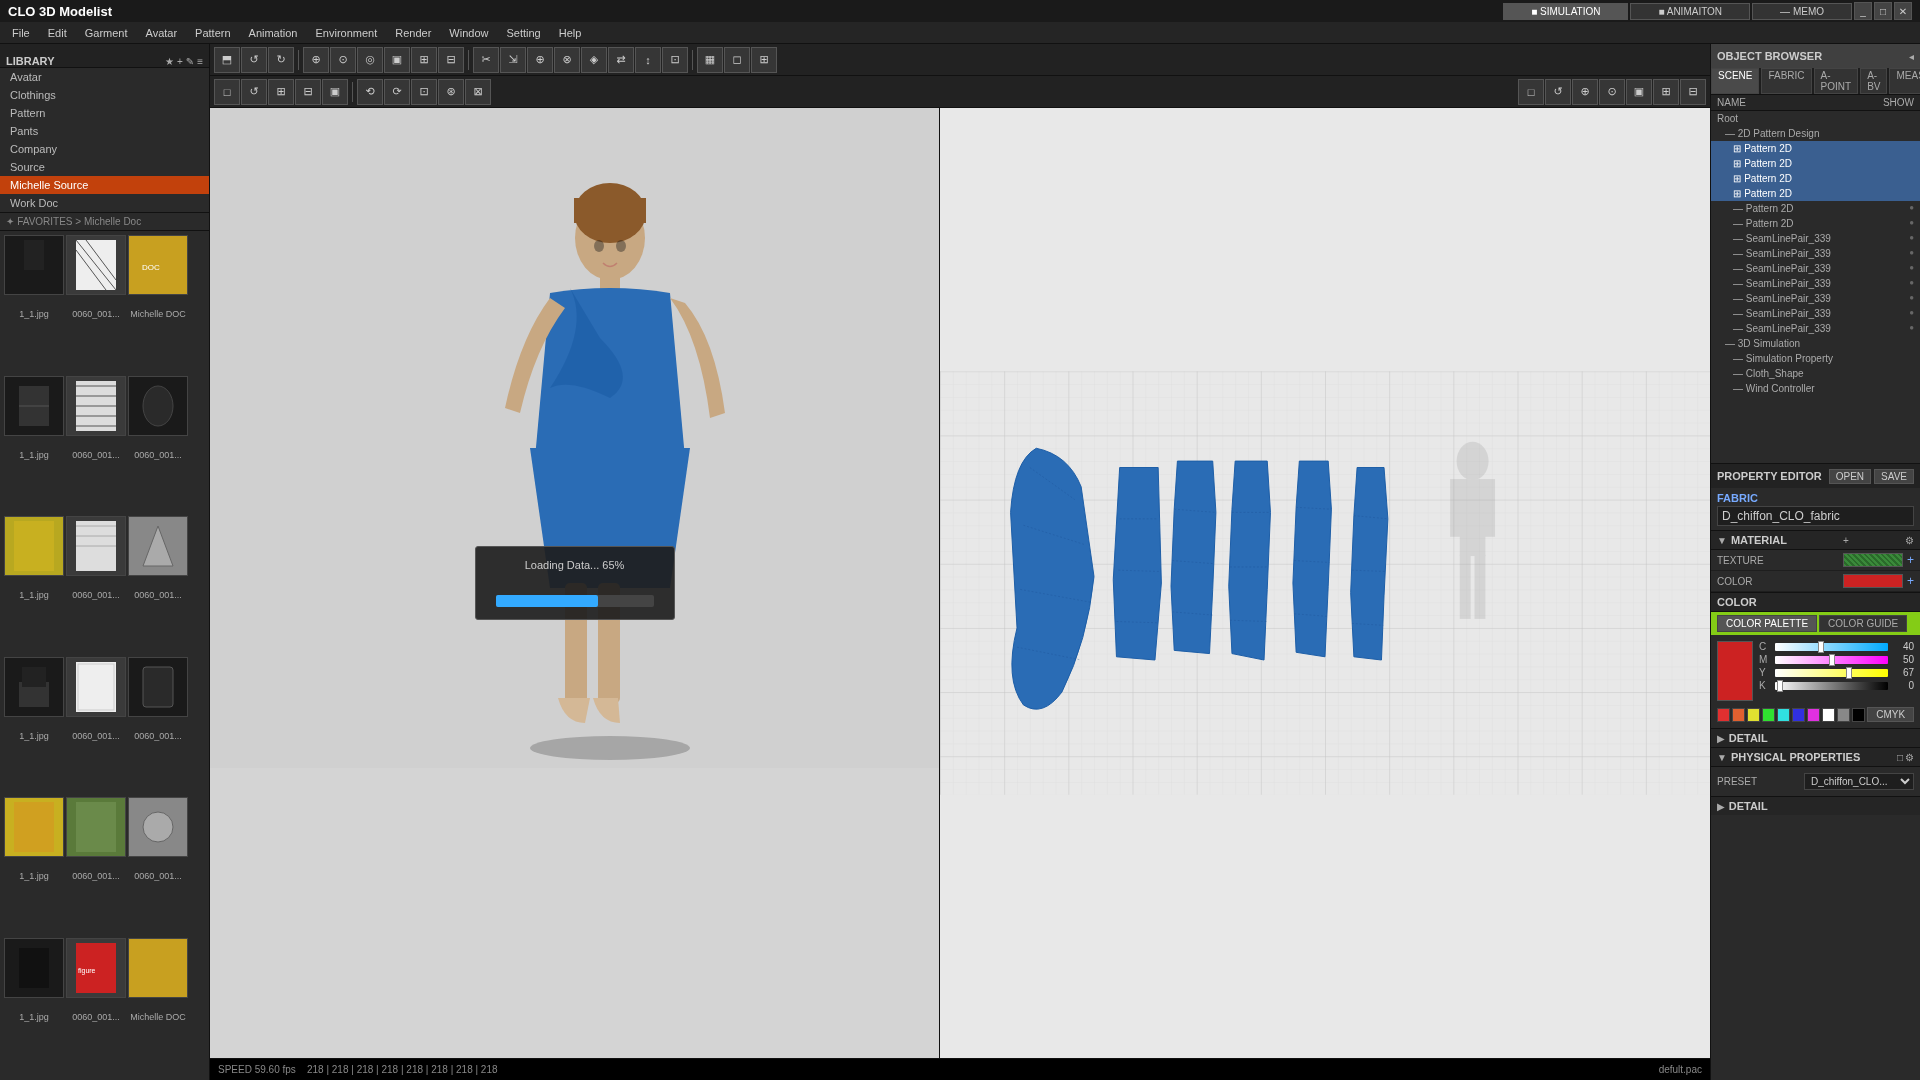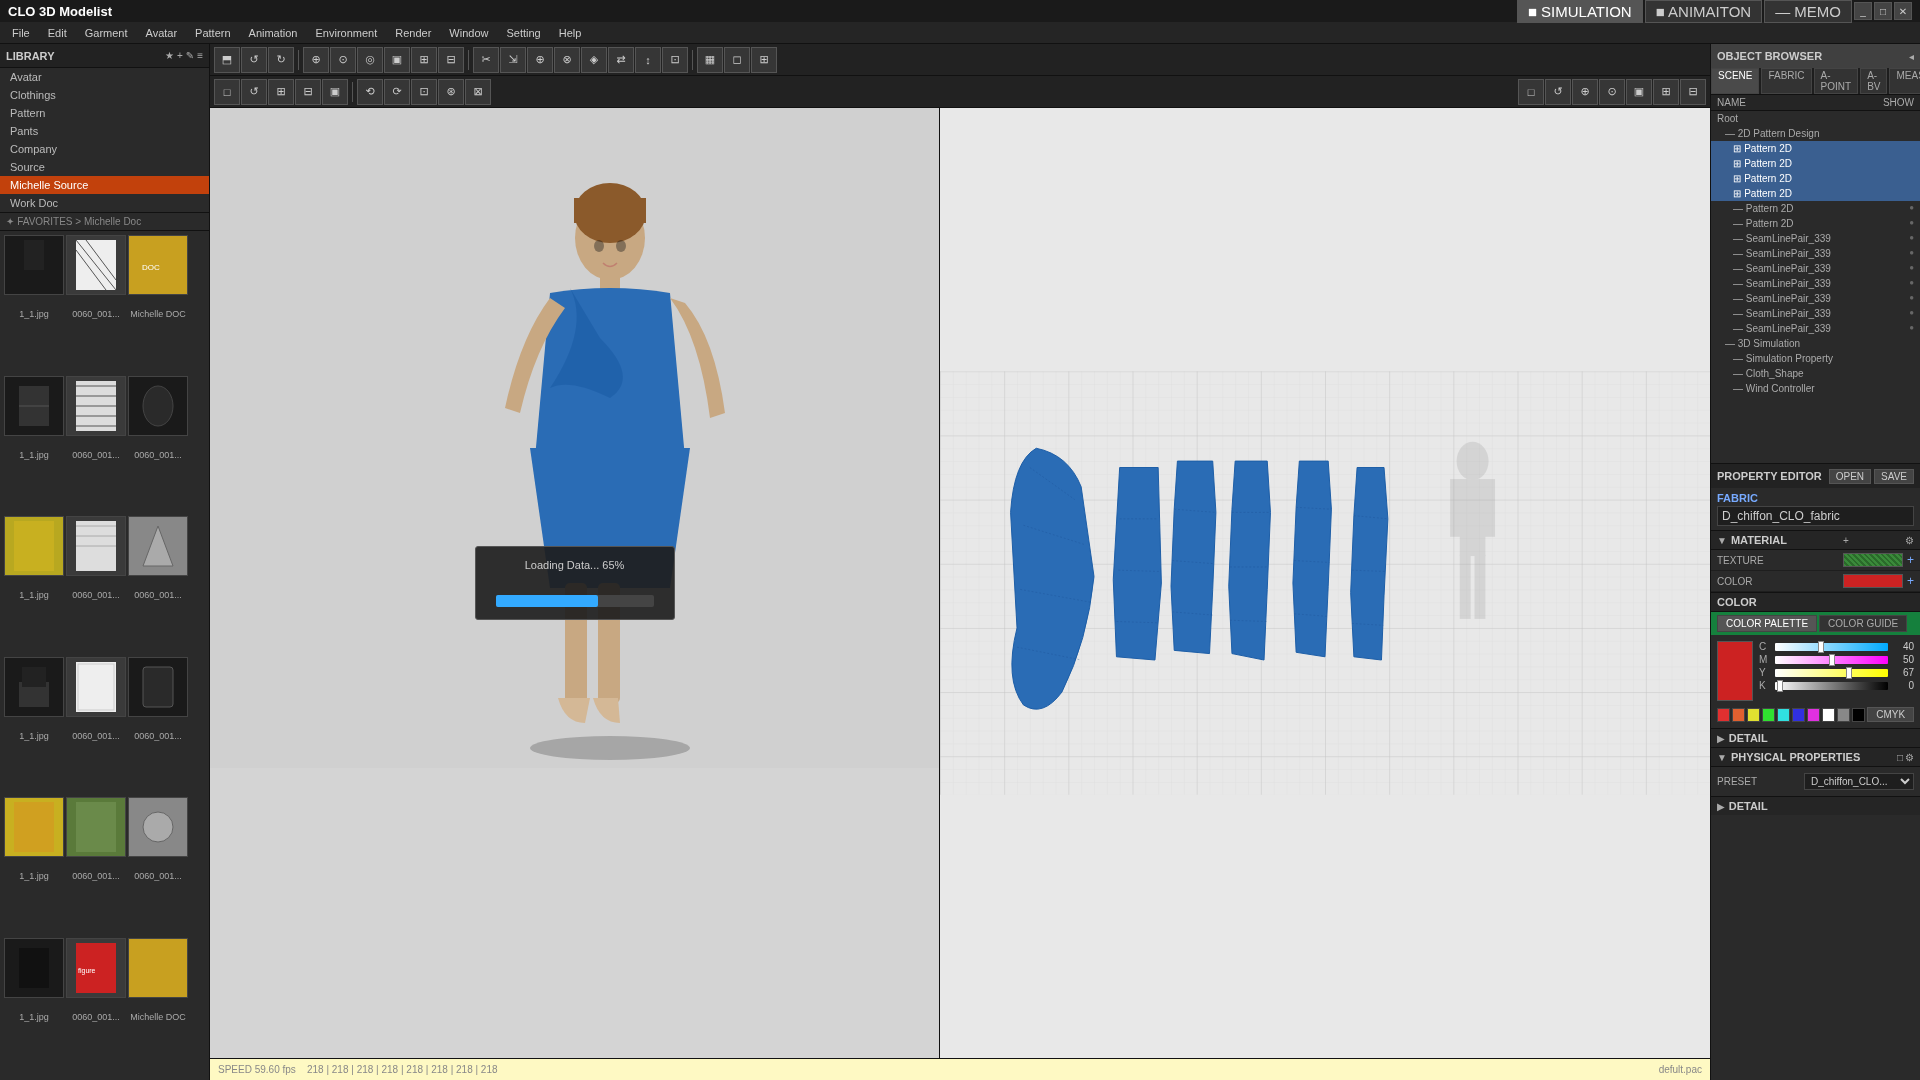--- a/index.html
+++ b/index.html
@@ -3,34 +3,34 @@
   <meta charset="utf-8">
   <style>
     * { margin: 0; padding: 0; box-sizing: border-box; }
     body { width: 1920px; height: 1080px; background: #2b2b2b; font-family: Arial, sans-serif; font-size: 11px; color: #ccc; overflow: hidden; }
 
     
     #topbar { width: 100%; height: 22px; background: #1a1a1a; display: flex; align-items: center; justify-content: space-between; padding: 0 8px; }
     #topbar-left { display: flex; align-items: center; gap: 6px; }
     #app-logo { color: #fff; font-size: 13px; font-weight: bold; }
     #topbar-right { display: flex; align-items: center; gap: 2px; }
-    .tab-btn { background: #333; color: #ccc; border: 1px solid #555; padding: 2px 10px; font-size: 15px; cursor: pointer; }
+    .tab-btn { background: #333; color: #ccc; border: 1px solid #555; padding: 2px 27px; font-size: 10px; cursor: pointer; }
     .tab-btn.active { background: #555; color: #fff; }
     .win-btn { background: #444; color: #ccc; border: 1px solid #555; width: 18px; height: 18px; font-size: 10px; cursor: pointer; display: flex; align-items: center; justify-content: center; }
 
     
     #menubar { width: 100%; height: 22px; background: #252525; display: flex; align-items: center; padding: 0 4px; gap: 2px; border-bottom: 1px solid #111; }
     .menu-item { color: #ccc; padding: 2px 8px; cursor: pointer; font-size: 11px; }
 
     
     #main-layout { display: flex; width: 100%; height: calc(1080px - 44px); }
 
     
     #left-sidebar { width: 210px; background: #2a2a2a; border-right: 1px solid #111; display: flex; flex-direction: column; }
-    #library-header { height: 24px; background: #222; display: flex; align-items: center; justify-content: space-between; padding: 0 6px; border-bottom: 1px solid #111; }
+    #library-header { height: 24px; background: #222; display: flex; align-items: flex-end; justify-content: space-between; padding: 0 6px; border-bottom: 1px solid #111; }
     #library-title { color: #ccc; font-size: 11px; font-weight: bold; }
     #library-icons { display: flex; gap: 3px; }
     .lib-icon { color: #aaa; font-size: 10px; cursor: pointer; }
 
     #nav-list { flex: none; }
     .nav-item { padding: 3px 10px; color: #bbb; cursor: pointer; font-size: 11px; }
     .nav-item.active { background: #c2410c; color: #fff; }
 
     #breadcrumb { padding: 3px 6px; color: #888; font-size: 10px; border-top: 1px solid #111; border-bottom: 1px solid #111; }
     #thumb-grid { flex: 1; overflow-y: auto; display: flex; flex-wrap: wrap; gap: 2px; padding: 4px; }
@@ -53,21 +53,21 @@
     #viewport-3d { width: 730px; background: #d8d8d8; position: relative; border-right: 1px solid #111; overflow: hidden; }
     #viewport-2d { flex: 1; background: #e8e8e8; position: relative; overflow: hidden; }
 
     
     #loading-dialog { position: absolute; top: 50%; left: 50%; transform: translate(-50%, -50%); background: rgba(30,30,30,0.92); border: 1px solid #555; padding: 12px 20px; border-radius: 3px; width: 200px; z-index: 100; }
     #loading-text { color: #ccc; font-size: 11px; text-align: center; margin-bottom: 24px; }
     #loading-bar-bg { background: #444; height: 12px; border-radius: 2px; }
     #loading-bar-fill { background: #3af; height: 12px; border-radius: 2px; width: 65%; }
 
     
-    #statusbar { height: 22px; background: #fef9c3; border-top: 1px solid #111; display: flex; align-items: center; justify-content: space-between; padding: 0 8px; }
+    #statusbar { height: 22px; background: #000000; border-top: 1px solid #111; display: flex; align-items: center; justify-content: space-between; padding: 0 8px; }
     #status-left { color: #888; font-size: 10px; }
     #status-right { color: #888; font-size: 10px; }
 
     
     #right-panel { width: 210px; background: #2a2a2a; border-left: 1px solid #111; display: flex; flex-direction: column; }
 
     
     #obj-browser { flex: none; border-bottom: 1px solid #111; }
     #obj-browser-header { height: 24px; background: #404040; display: flex; align-items: center; justify-content: space-between; padding: 0 6px; }
     #obj-browser-title { color: #ccc; font-size: 11px; font-weight: bold; }
@@ -627,21 +627,21 @@
         <div style="display:flex; align-items:center; gap:4px;">
           <div class="prop-color-box" style="background:#cc2222;"></div>
           <span class="prop-add-btn">+</span>
         </div>
       </div>
 
       <div style="padding: 3px 6px; background: #252525; border-top:1px solid #111; border-bottom:1px solid #111;">
         <span style="color:#ccc; font-size:11px; font-weight:bold;">COLOR</span>
       </div>
 
-      <div style="display:flex; padding: 3px 6px; gap: 2px; background: #15803d;">
+      <div style="display:flex; padding: 3px 6px; gap: 2px; background: #84cc16;">
         <button class="color-tab active">COLOR PALETTE</button>
         <button class="color-tab">COLOR GUIDE</button>
       </div>
 
       <div style="padding: 6px; background:#2a2a2a;">
         <div style="display:flex; gap:6px;">
 
           <div style="width:36px; height:60px; background:#cc2222; border:1px solid #555; flex-shrink:0;"></div>
 
           <div style="flex:1;">

